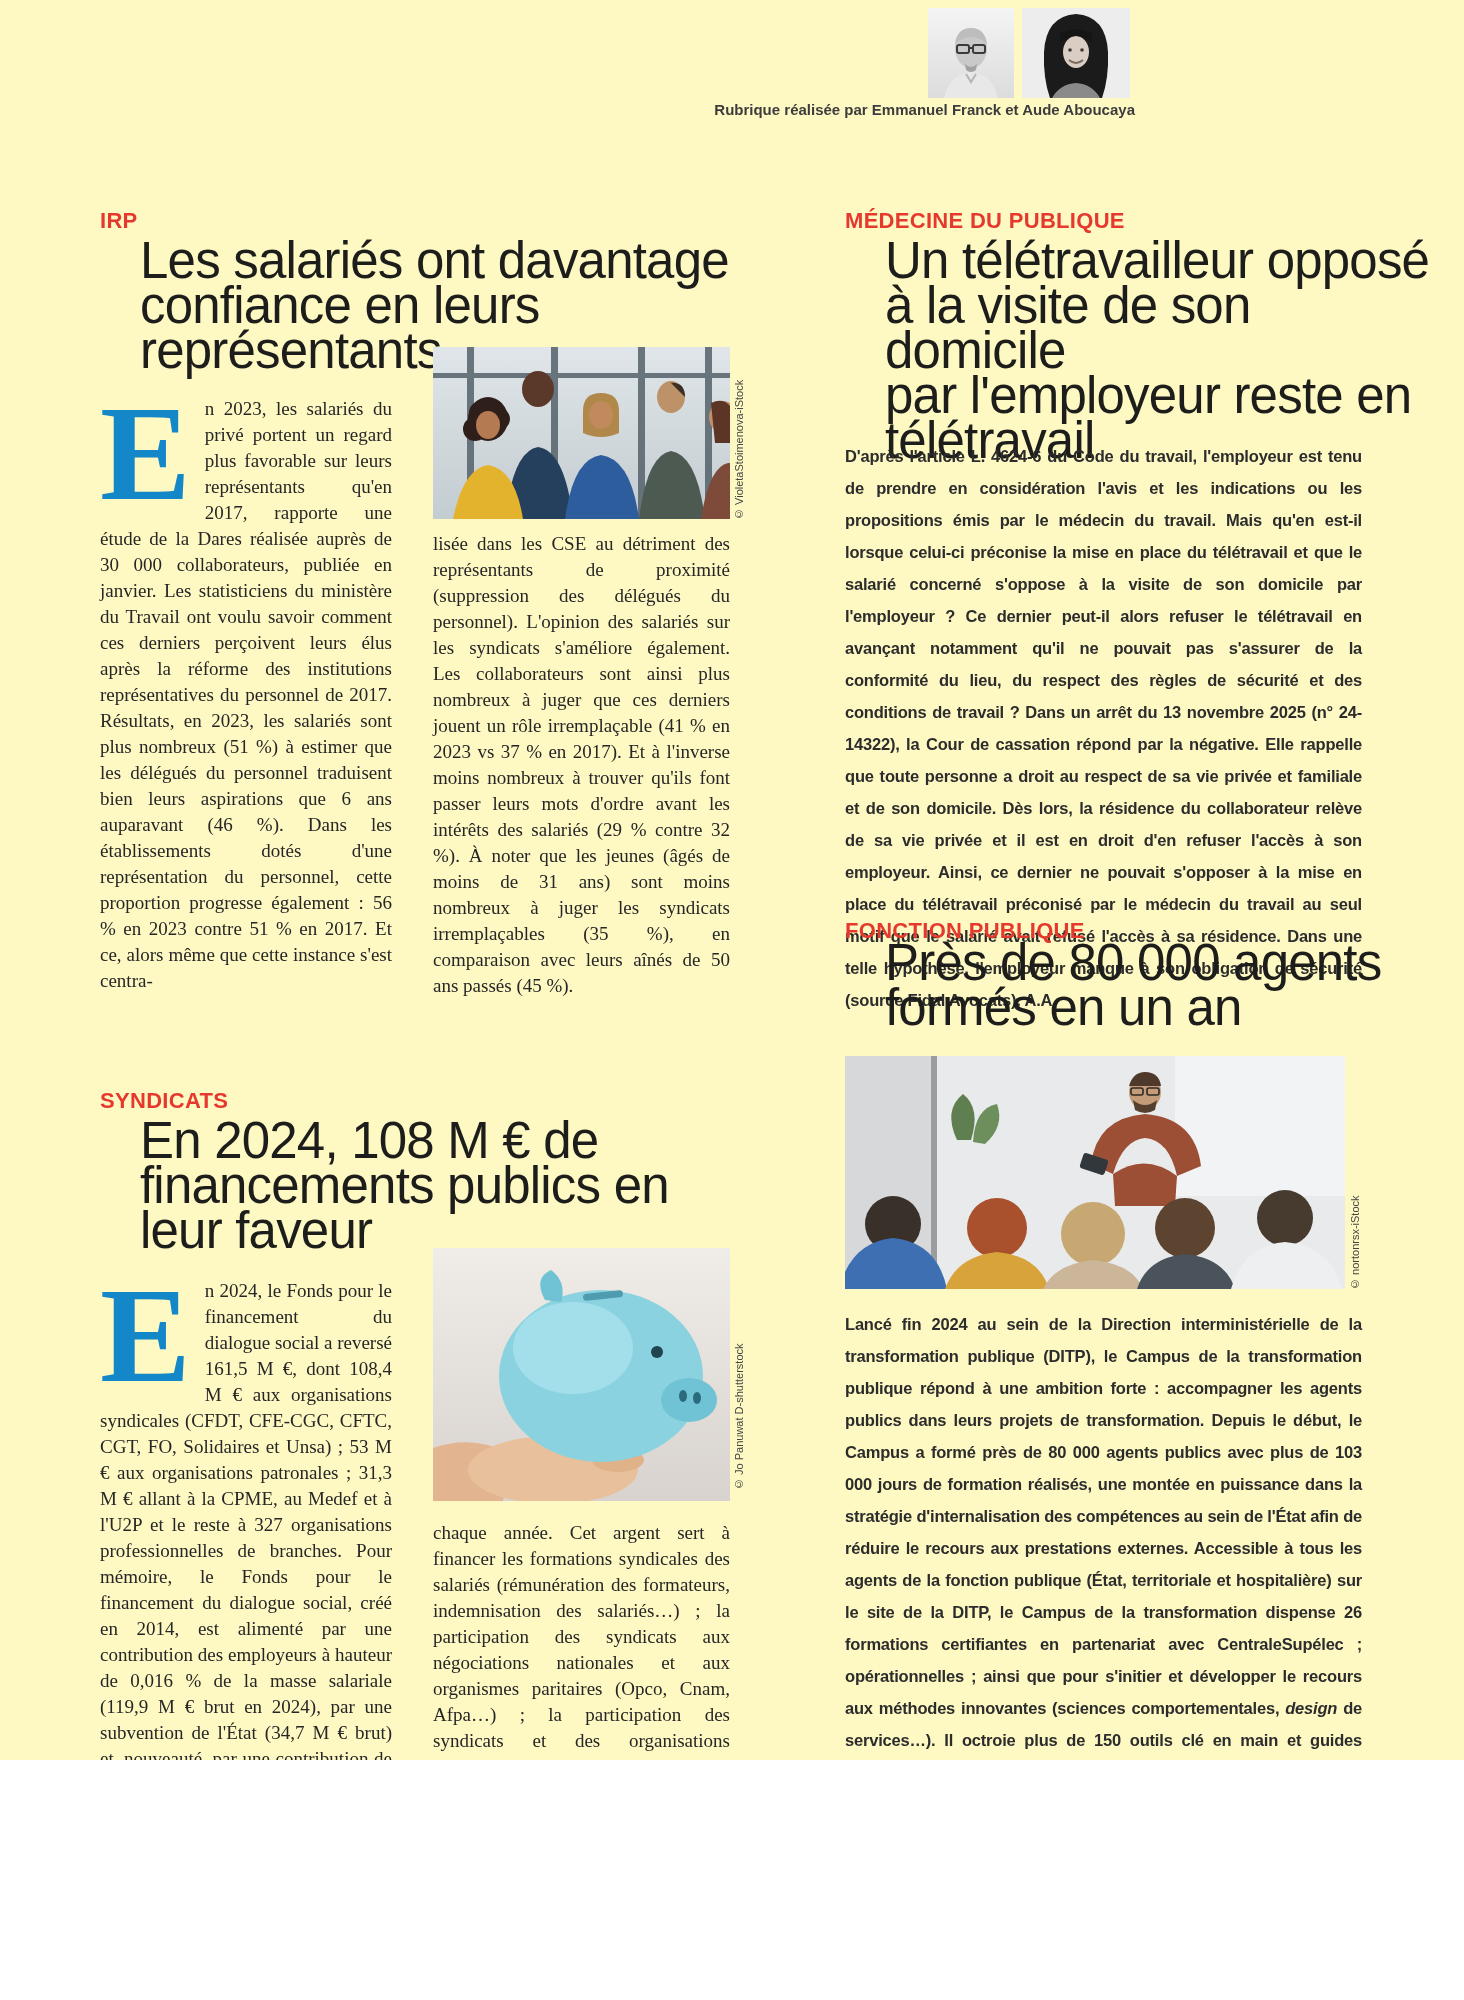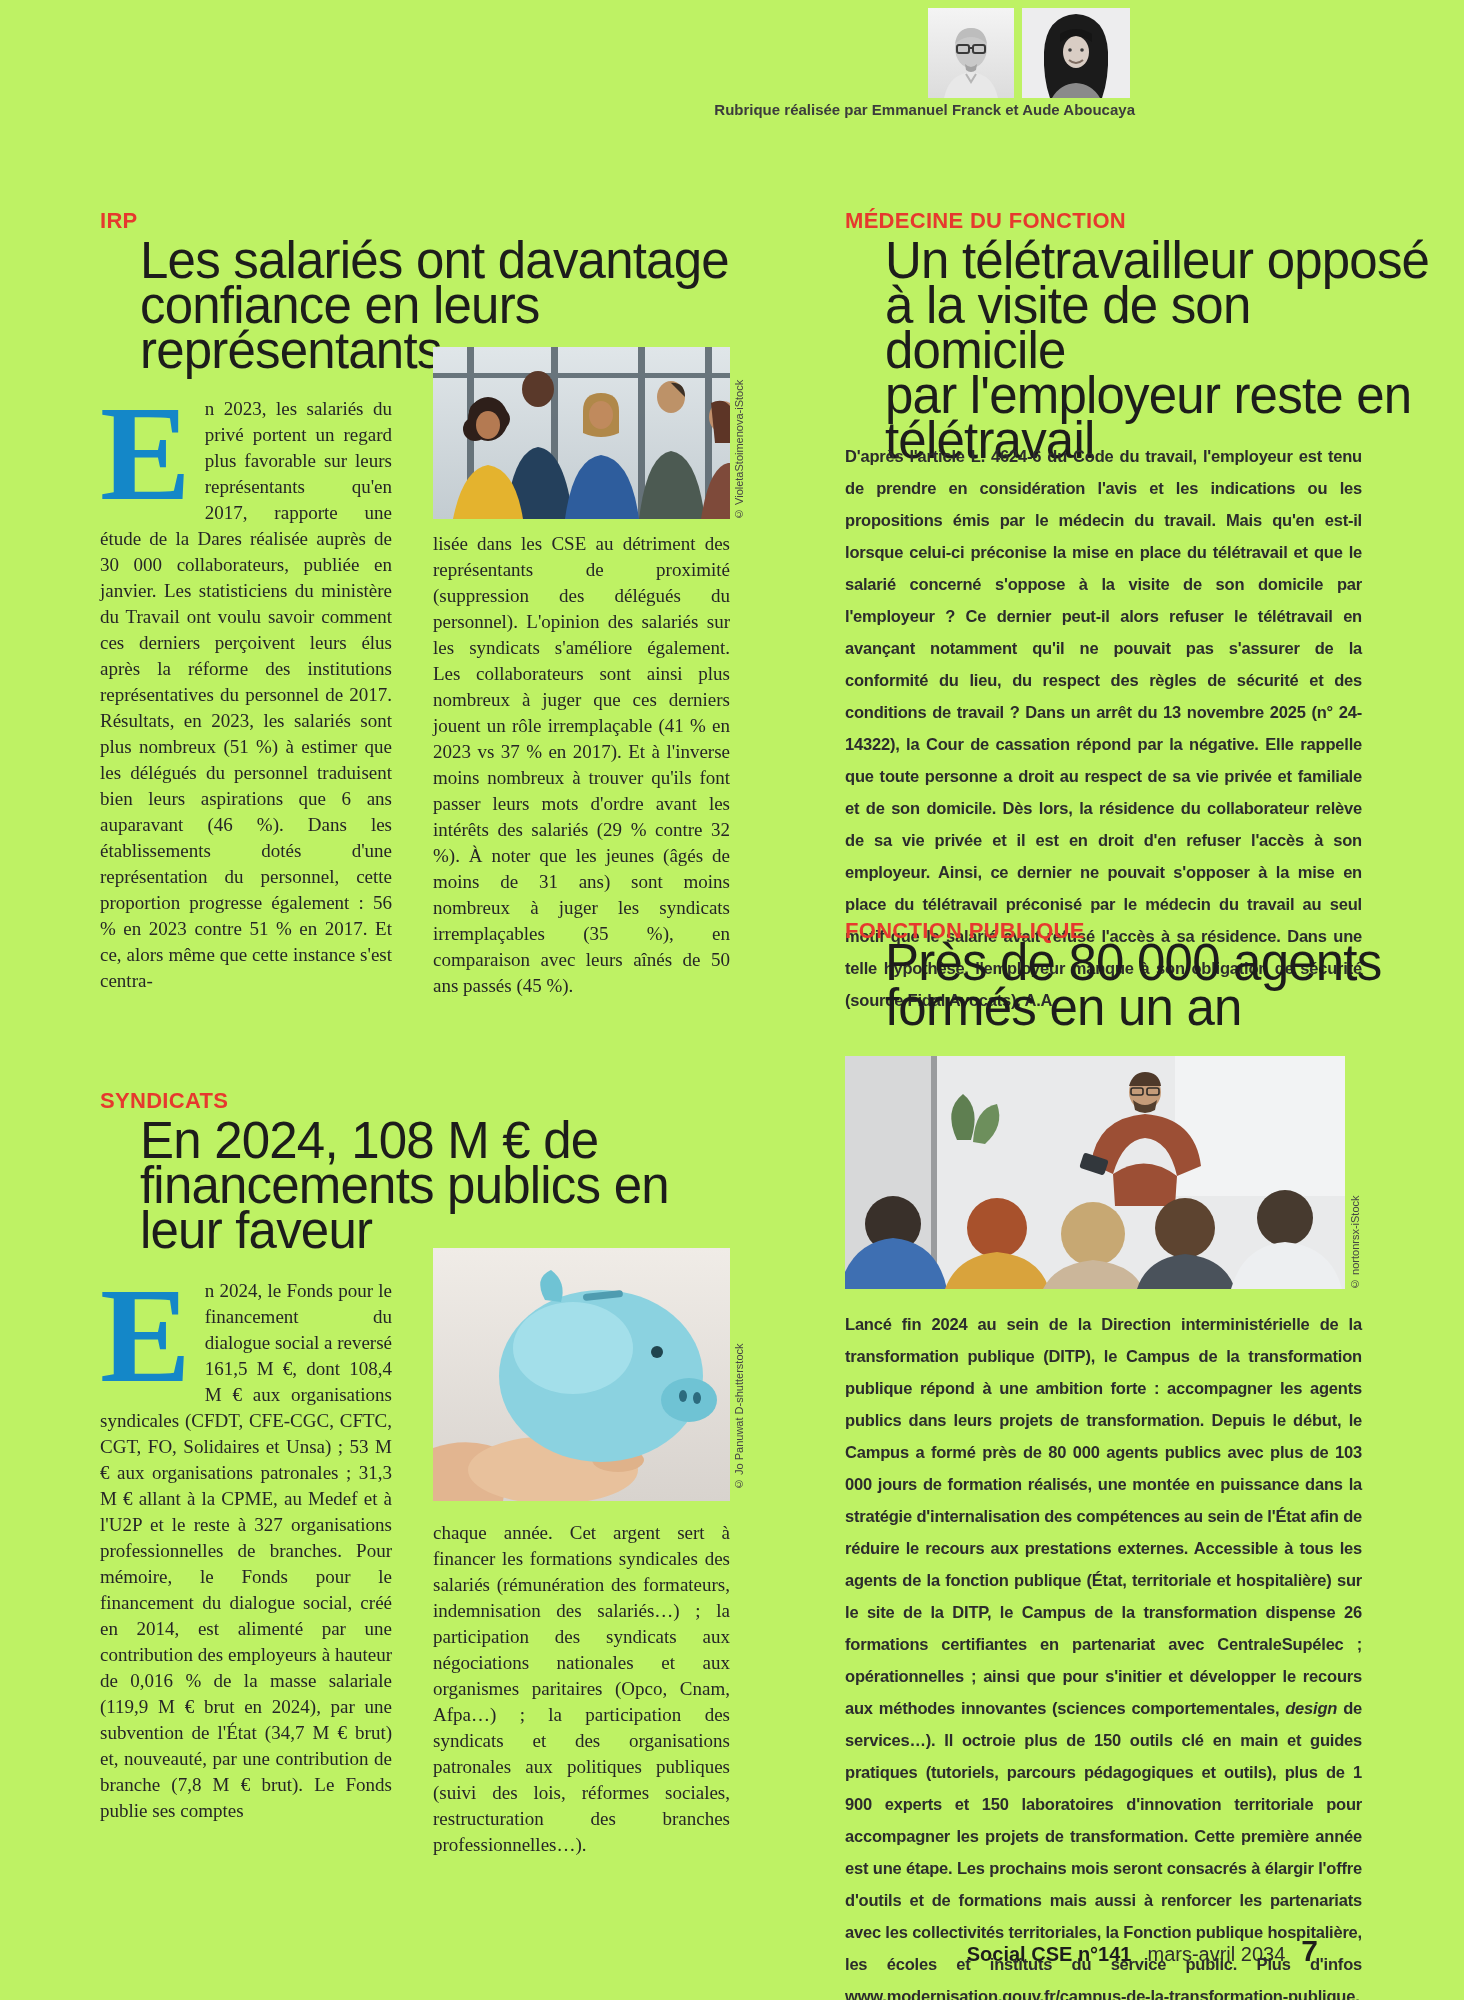--- a/index.html
+++ b/index.html
@@ -1,16 +1,16 @@
 <!DOCTYPE html>
 <html lang="fr"><head>
 <meta charset="utf-8">
 <style>
   html,body{margin:0;padding:0;background:#fff;}
-  #page{position:relative;width:1464px;height:2000px;background:#bef264;overflow:hidden;
+  #page{position:relative;width:1464px;height:1760px;background:#fef9c3;overflow:hidden;
         font-family:"Liberation Sans","DejaVu Sans",sans-serif;}
 
   
   .portrait{position:absolute;overflow:hidden;}
   .portrait svg{display:block;width:100%;height:100%;}
   .byline{position:absolute;left:620px;top:101px;width:515px;text-align:right;
           font-size:15px;font-weight:700;color:#3c3c3c;}
 
   
   .kicker{position:absolute;font-size:22px;font-weight:700;letter-spacing:.3px;color:#e6392e;}
@@ -154,21 +154,21 @@
       <ellipse cx="256" cy="152" rx="28" ry="22" fill="#6fc3d4"></ellipse>
       <ellipse cx="250" cy="148" rx="4" ry="6" fill="#2c6b7e"></ellipse>
       <ellipse cx="264" cy="150" rx="4" ry="6" fill="#2c6b7e"></ellipse>
       <circle cx="224" cy="104" r="6" fill="#20454f"></circle>
     </svg>
   </div>
   <div class="credit" style="left:733px;top:1270px;height:220px;">© Jo Panuwat D-shutterstock</div>
 
   <p class="serif-body" style="left:433px;top:1520px;width:297px;margin:0;">chaque année. Cet argent sert à financer les formations syndicales des salariés (rémunération des formateurs, indemnisation des salariés…) ; la participation des syndicats aux négociations nationales et aux organismes paritaires (Opco, Cnam, Afpa…) ; la participation des syndicats et des organisations patronales aux politiques publiques (suivi des lois, réformes sociales, restructuration des branches professionnelles…).</p>
 
-  <div class="kicker" style="left:845px;top:208px;">MÉDECINE DU FONCTION</div>
+  <div class="kicker" style="left:845px;top:208px;">MÉDECINE DU PUBLIQUE</div>
   <div class="headline" style="left:845px;top:238px;width:545px;">Un télétravailleur opposé
 à la visite de son domicile
 par l'employeur reste en
 télétravail</div>
   <p class="bold-body" style="left:845px;top:440px;width:517px;margin:0;">D'après l'article L. 4624-6 du Code du travail, l'employeur est tenu de prendre en considération l'avis et les indications ou les propositions émis par le médecin du travail. Mais qu'en est-il lorsque celui-ci préconise la mise en place du télétravail et que le salarié concerné s'oppose à la visite de son domicile par l'employeur ? Ce dernier peut-il alors refuser le télétravail en avançant notamment qu'il ne pouvait pas s'assurer de la conformité du lieu, du respect des règles de sécurité et des conditions de travail ? Dans un arrêt du 13 novembre 2025 (n° 24-14322), la Cour de cassation répond par la négative. Elle rappelle que toute personne a droit au respect de sa vie privée et familiale et de son domicile. Dès lors, la résidence du collaborateur relève de sa vie privée et il est en droit d'en refuser l'accès à son employeur. Ainsi, ce dernier ne pouvait s'opposer à la mise en place du télétravail préconisé par le médecin du travail au seul motif que le salarié avait refusé l'accès à sa résidence. Dans une telle hypothèse, l'employeur manque à son obligation de sécurité (source Fidal Avocats). A.A.</p>
 
   <div class="kicker" style="left:845px;top:910px;margin-top:8px;">FONCTION PUBLIQUE</div>
   <div class="headline" style="left:845px;top:940px;width:545px;">Près de 80 000 agents
 formés en un an</div>
 

